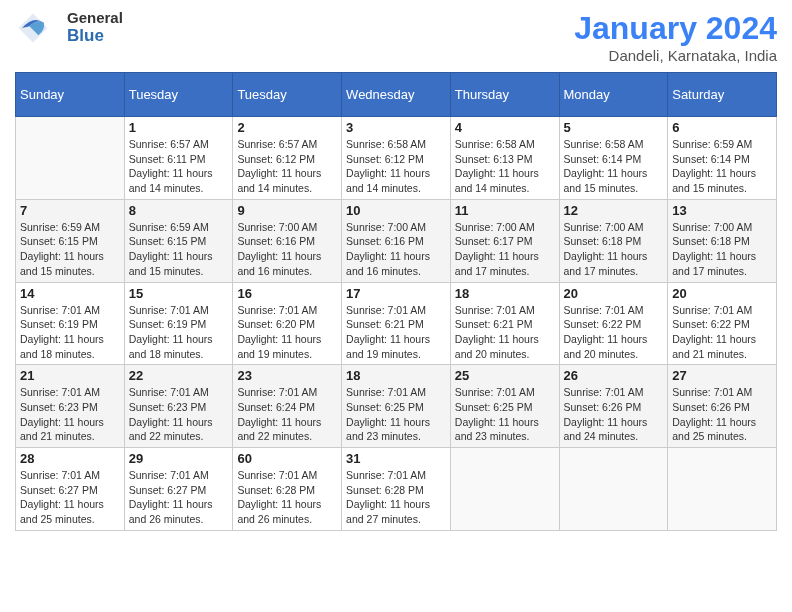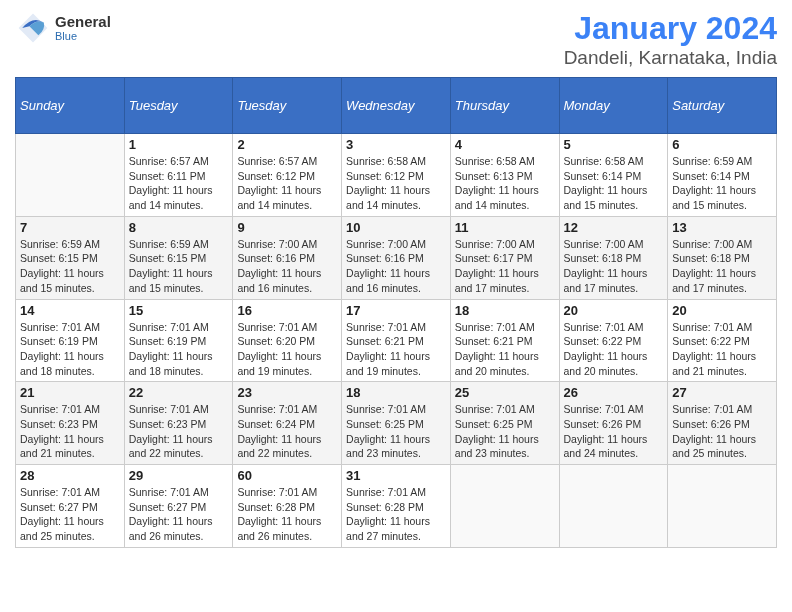--- a/index.html
+++ b/index.html
@@ -16,68 +16,67 @@
     }
     .header {
       display: flex;
       justify-content: space-between;
       align-items: flex-start;
       margin-bottom: 8px;
     }
     .logo {
       display: flex;
       align-items: center;
-      gap: 4px;
+      gap: 16px;
       justify-content: space-between;
     }
     .logo-text {
       display: flex;
       flex-direction: column;
       line-height: 1.1;
     }
     .logo-general {
       font-size: 15px;
       font-weight: bold;
       color: #333;
     }
     .logo-blue {
-      font-size: 11px;
-      font-weight: normal;
+      font-size: 17px;
+      font-weight: bold;
       color: #2b6cb0;
     }
     .logo-icon {
       width: 36px;
       height: 36px;
     }
     .title-block {
       text-align: right;
     }
     .cal-title {
       font-size: 32px;
       font-weight: bold;
       color: #3b82f6;
     }
     .cal-subtitle {
-      font-size: 19px;
+      font-size: 15px;
       color: #555;
     }
     table {
       width: 100%;
       border-collapse: collapse;
       font-size: 11px;
     }
     thead tr th {
       background-color: #3a6fc4;
       color: #fff;
-      padding: 20px 4px;
+      padding: 14px 4px;
       text-align: left;
       font-size: 13px;
       font-weight: normal;
       border: 1px solid #2d5aa0;
-      font-style: italic;
     }
     tbody tr td {
       border: 1px solid #ccc;
       vertical-align: top;
       padding: 3px 4px;
       min-height: 70px;
       height: 80px;
       width: calc(100% / 7);
     }
     tbody tr td.empty {

